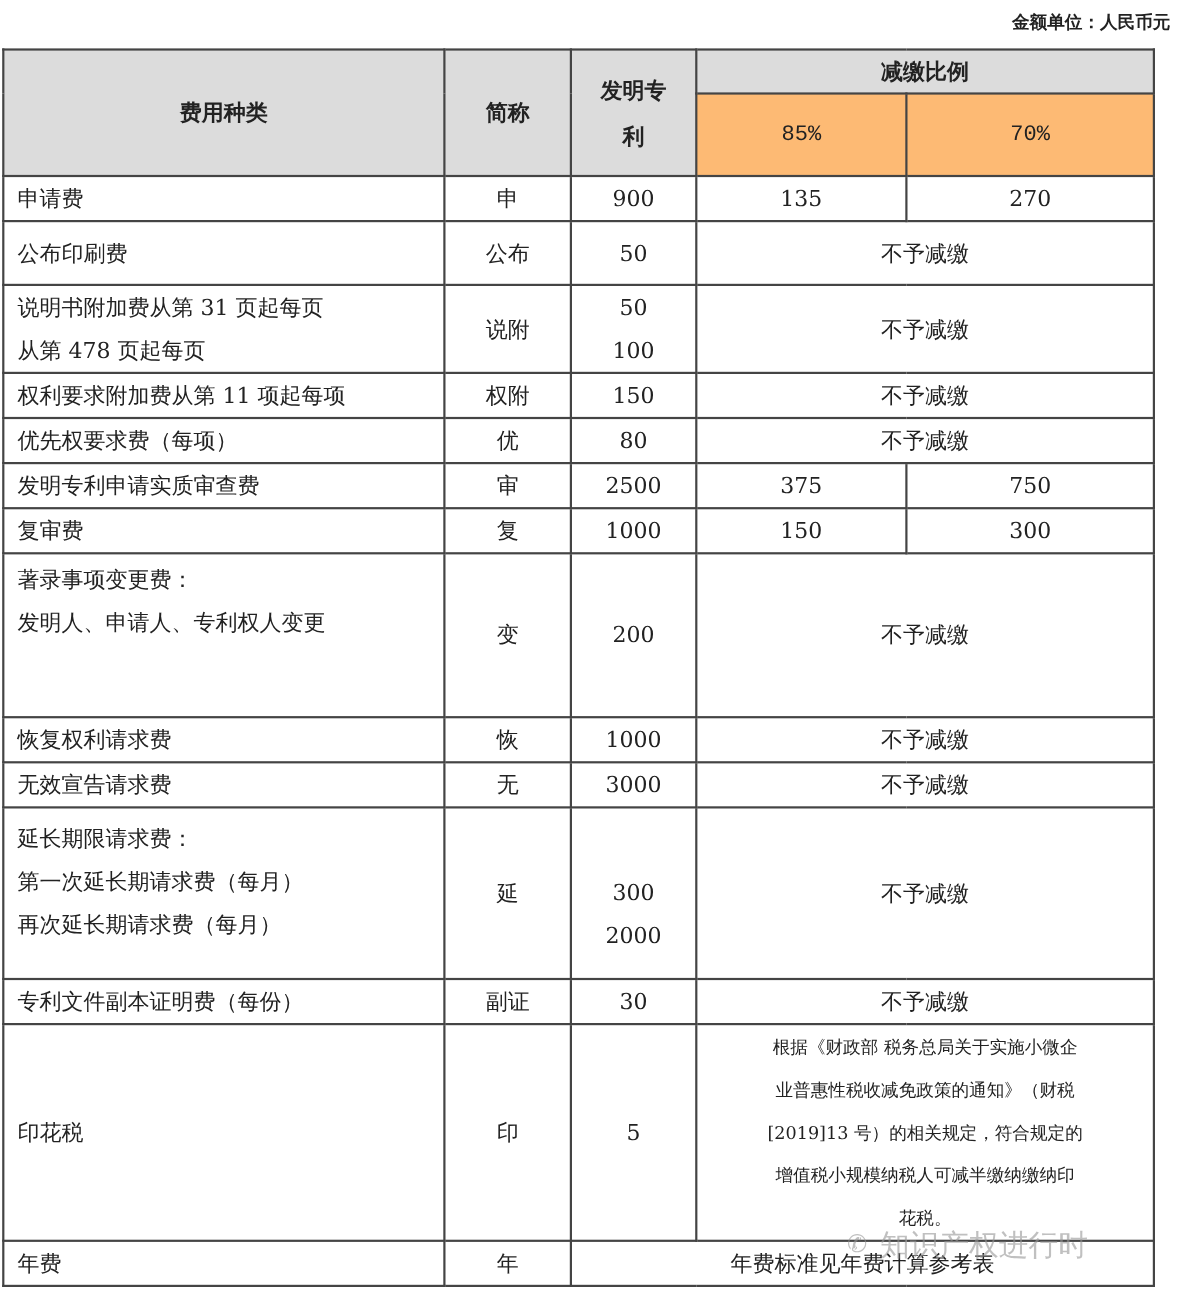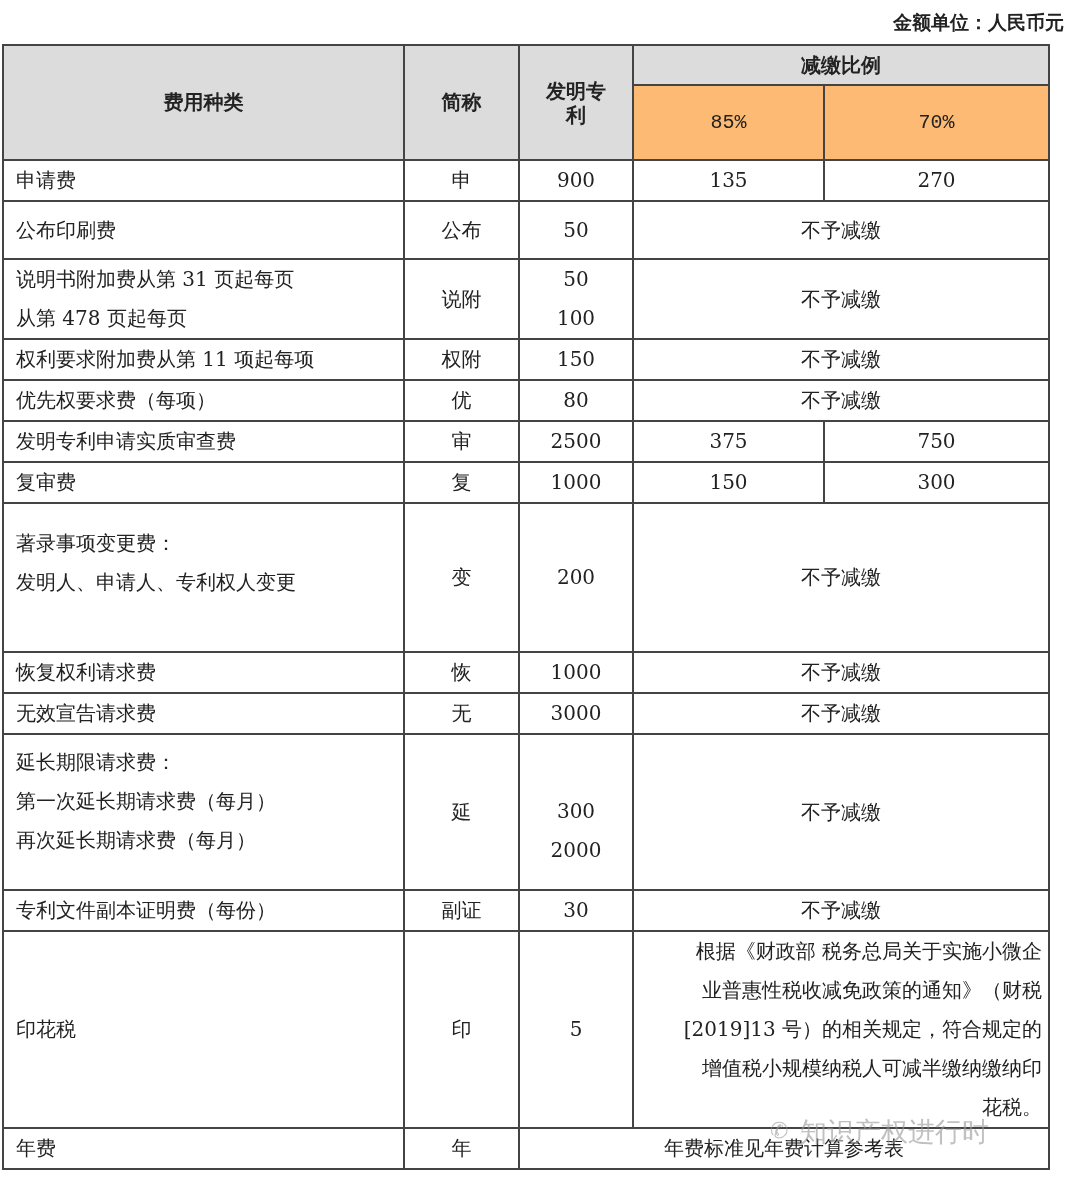--- a/index.html
+++ b/index.html
@@ -1,27 +1,27 @@
 <!DOCTYPE html>
 <html><head>
 <meta charset="utf-8">
 <style>
   html, body { margin:0; padding:0; background:#fff; }
   body { width:1080px; height:1180px; position:relative; overflow:hidden;
          font-family:"DejaVu Serif","Liberation Serif",serif; color:#222; }
-  .unit { position:absolute; right:16px; top:10px; font-size:19px; font-weight:bold;
+  .unit { position:absolute; right:16px; top:10px; font-size:16px; font-weight:bold;
           font-family:"DejaVu Sans","Liberation Sans",sans-serif; }
   table { position:absolute; left:2px; top:44px; border-collapse:collapse;
           table-layout:fixed; width:1046px; }
   td, th { border:2px solid #444; padding:0; font-size:20px; font-weight:normal; vertical-align:middle; }
   th { background:#dcdcdc; font-family:"DejaVu Sans","Liberation Sans",sans-serif; font-weight:bold; font-size:20px; text-align:center; }
   th.white { background:#fdba74; font-family:Liberation Mono, monospace; font-weight:normal; }
   td.name { text-align:left; padding-left:12px; line-height:39px; }
   td.c { text-align:center; line-height:39px; }
-  td.note { text-align:right; line-height:39px; padding:0 6px; font-size:20px; }
+  td.note { text-align:center; line-height:39px; padding:0 6px; font-size:16px; }
   .line { display:block; }
   .watermark { position:absolute; left:800px; top:1114px; font-size:27px; color:rgba(150,150,150,0.6);
                font-family:Liberation Serif, serif; }
   .wm-icon { position:absolute; left:770px; top:1118px; width:30px; height:24px; color:rgba(150,150,150,0.6); font-size:22px; }
 </style>
 </head>
 <body>
 
 <div class="unit">金额单位：人民币元</div>
 
@@ -30,21 +30,21 @@
     <col style="width:401px">
       <col style="width:115px">
       <col style="width:114px">
       <col style="width:191px">
       <col style="width:225px">
   </colgroup>
   <thead>
     <tr style="height:40px">
       <th rowspan="2">费用种类</th>
       <th rowspan="2">简称</th>
-      <th rowspan="2" style="line-height:24px;margin-left:48px;">
+      <th rowspan="2" style="line-height:42px;margin-left:48px;">
         <span style="display:inline-block;width:70px;">发明专利</span>
       </th>
       <th colspan="2">减缴比例</th>
     </tr>
     <tr style="height:75px">
       <th class="white">85%</th>
       <th class="white">70%</th>
     </tr>
   </thead>
   <tbody id="tbody">
@@ -117,21 +117,21 @@
           <span class="line">复审费</span>
         </td>
         <td class="c" style="font-family: &quot;DejaVu Sans&quot;, &quot;Liberation Sans&quot;, sans-serif;">复</td>
         <td class="c">
           <span class="line">1000</span>
         </td>
         <td class="c">150</td>
         <td class="c">300</td>
       </tr>
       <tr style="height: 149px;">
-        <td class="name" style="vertical-align: top; padding-top: 20px;">
+        <td class="name" style="vertical-align: top; padding-top: 4px;">
           <span class="line">著录事项变更费：</span>
           <span class="line">发明人、申请人、专利权人变更</span>
         </td>
         <td class="c" style="font-family: &quot;DejaVu Sans&quot;, &quot;Liberation Sans&quot;, sans-serif;">变</td>
         <td class="c">
           <span class="line">200</span>
         </td>
         <td class="c" colspan="2">不予减缴</td>
       </tr>
       <tr style="height: 40px; padding-left: 44px;">

